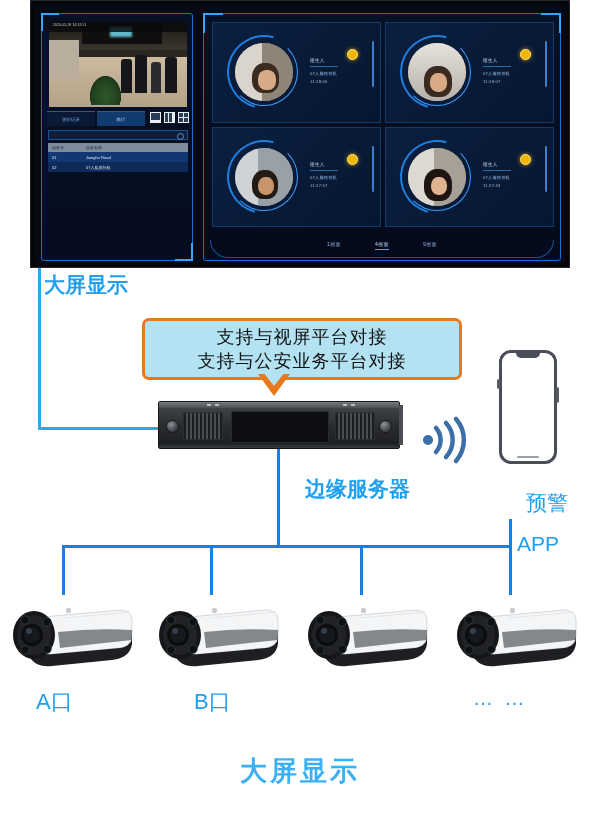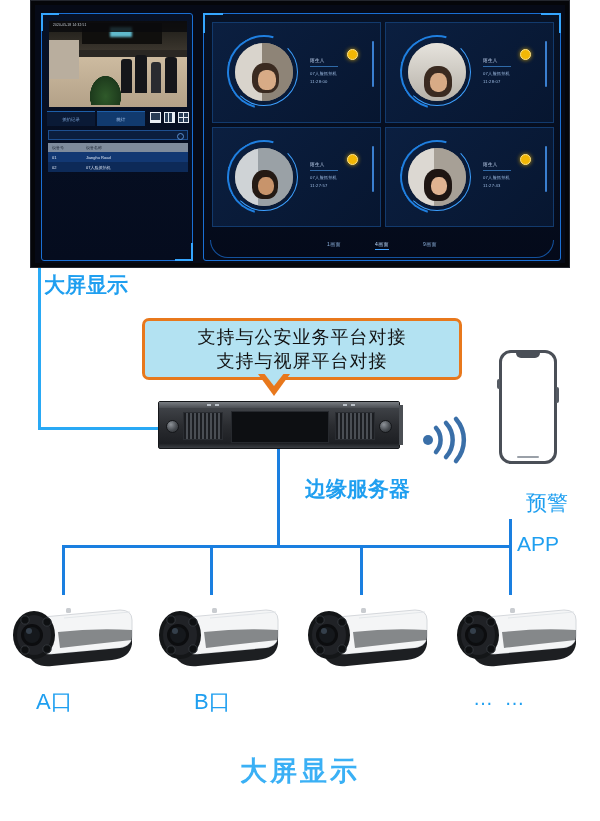--- a/index.html
+++ b/index.html
@@ -575,22 +575,22 @@
 
   </div>
 </div>
 
 <div class="lbl" style="left:44px; top:271px; font-size:21px;text-align:center;">大屏显示</div>
 
 <div class="wire cy" style="left:38px; top:268px; width:3px; height:162px;"></div>
 <div class="wire cy" style="left:38px; top:427px; width:122px; height:3px;"></div>
 
 <div class="callout">
+  <div>支持与视屏平台对接</div>
   <div>支持与公安业务平台对接</div>
-  <div>支持与视屏平台对接</div>
 </div>
 <div class="callout-tail"></div>
 <div class="callout-tail-in"></div>
 
 <div class="server">
   <div class="srv-top"></div>
   <div class="srv-led" style="left:48px;"></div>
   <div class="srv-led" style="left:56px;"></div>
   <div class="srv-led" style="right:52px;"></div>
   <div class="srv-led" style="right:44px;"></div>

